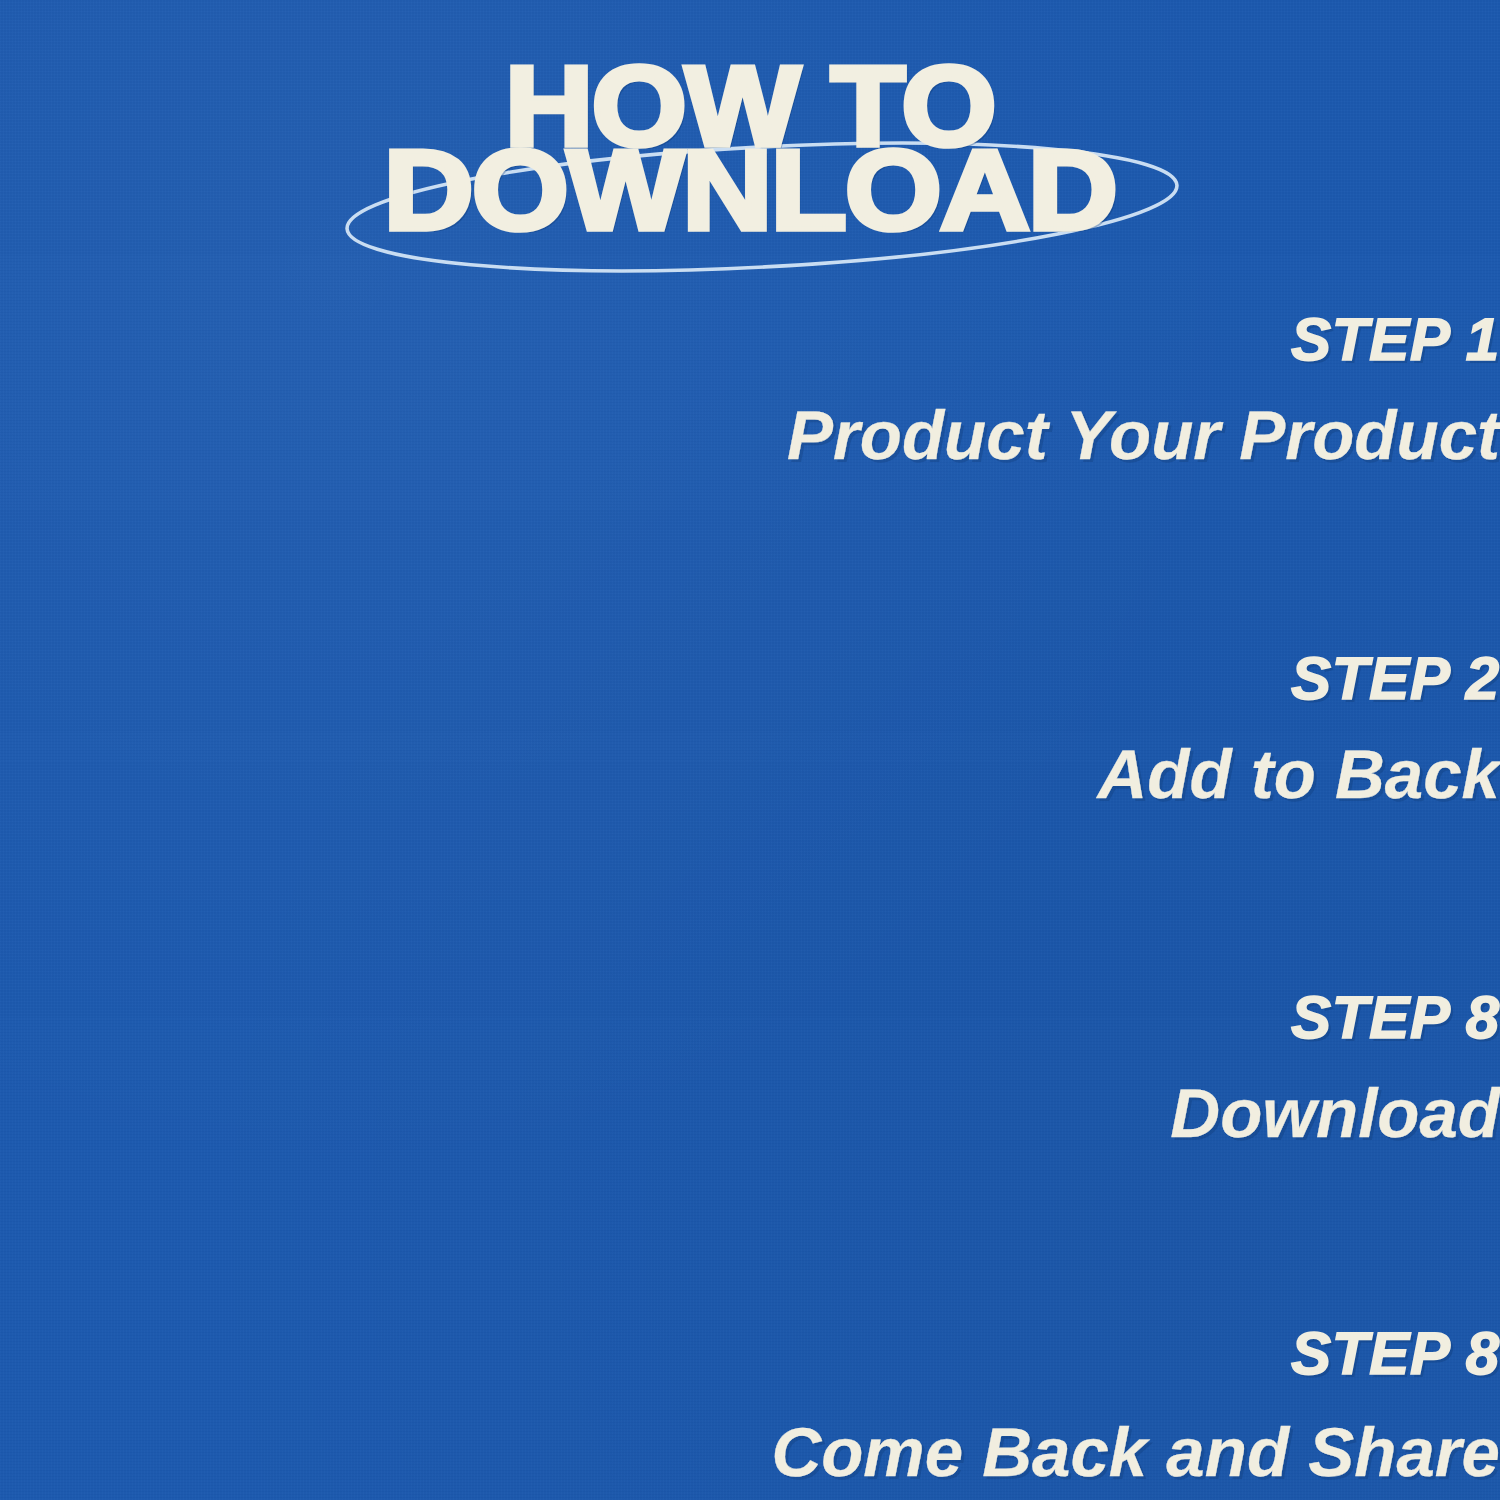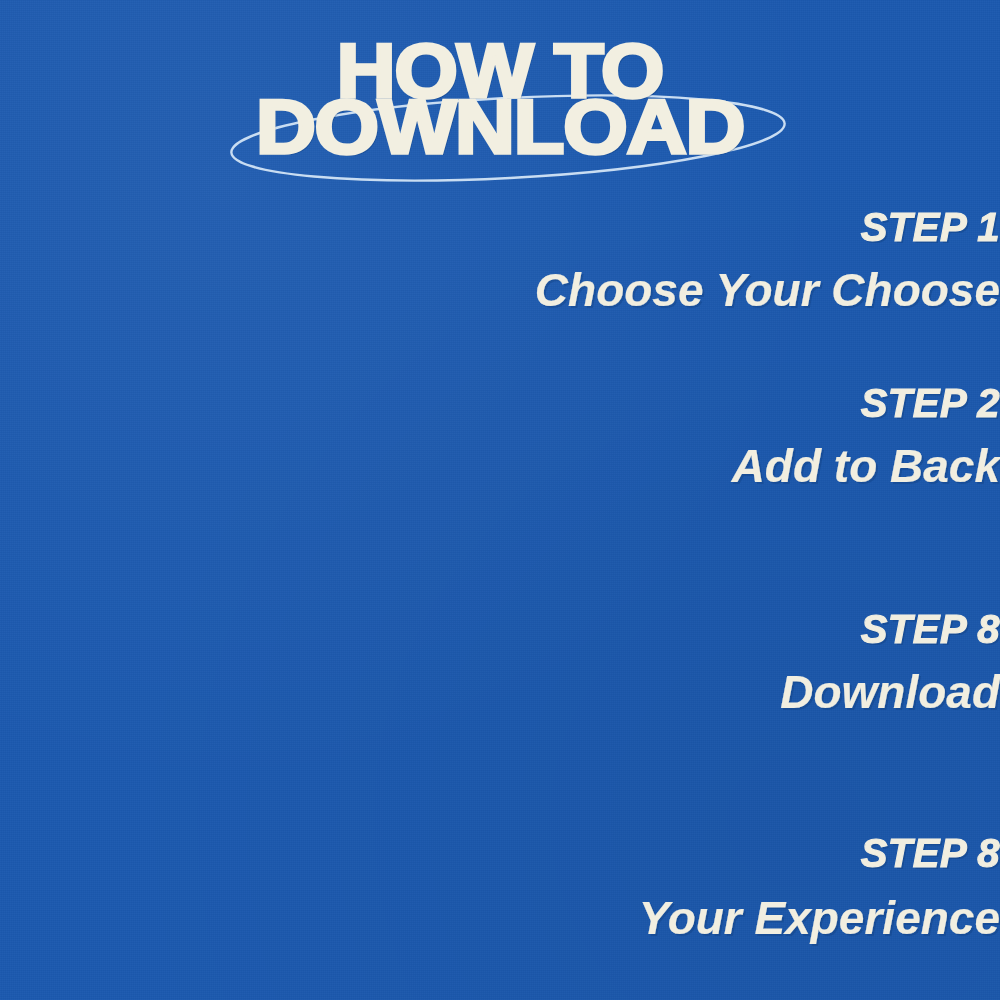--- a/index.html
+++ b/index.html
@@ -116,21 +116,21 @@
     font-size: 46px;
     line-height: 52px;
     letter-spacing: 0px;
     text-shadow: 2px 2px 0 rgba(11,51,105,0.26);
     -webkit-text-stroke: 0.2px #f1eee0;
   }
 
   .step-1 { margin-top: 0px; }
   .step-1 .step-desc { margin-top: 14px; }
 
-  .step-2 { margin-top: 64px; }
+  .step-2 { margin-top: 114px; }
   .step-2 .step-desc { margin-top: 14px; }
 
   .step-3 { margin-top: 114px; }
   .step-3 .step-desc { margin-top: 14px; }
 
   .step-4 { margin-top: 112px; }
   .step-4 .step-desc { margin-top: 16px; }
 
   .step-desc .line { display: block; }
 </style>
@@ -148,39 +148,40 @@
     <div class="title-line title-how">HOW TO</div>
 
     <div class="title-line title-download">DOWNLOAD</div>
   </div>
 
   <div class="steps">
 
     <div class="step step-1">
       <div class="step-label">STEP 1</div>
       <div class="step-desc">
-        <span class="line">Choose Your Choose</span>
+        <span class="line">Product Your Product</span>
       </div>
     </div>
 
     <div class="step step-2">
       <div class="step-label">STEP 2</div>
       <div class="step-desc">
         <span class="line">Add to Back</span>
       </div>
     </div>
 
     <div class="step step-3">
       <div class="step-label">STEP 8</div>
       <div class="step-desc">
         <span class="line">Download</span>
       </div>
     </div>
 
     <div class="step step-4">
       <div class="step-label">STEP 8</div>
       <div class="step-desc">
+        <span class="line">Come Back and Share</span>
         <span class="line">Your Experience</span>
       </div>
     </div>
 
   </div>
 </div>
 
 </body></html>

